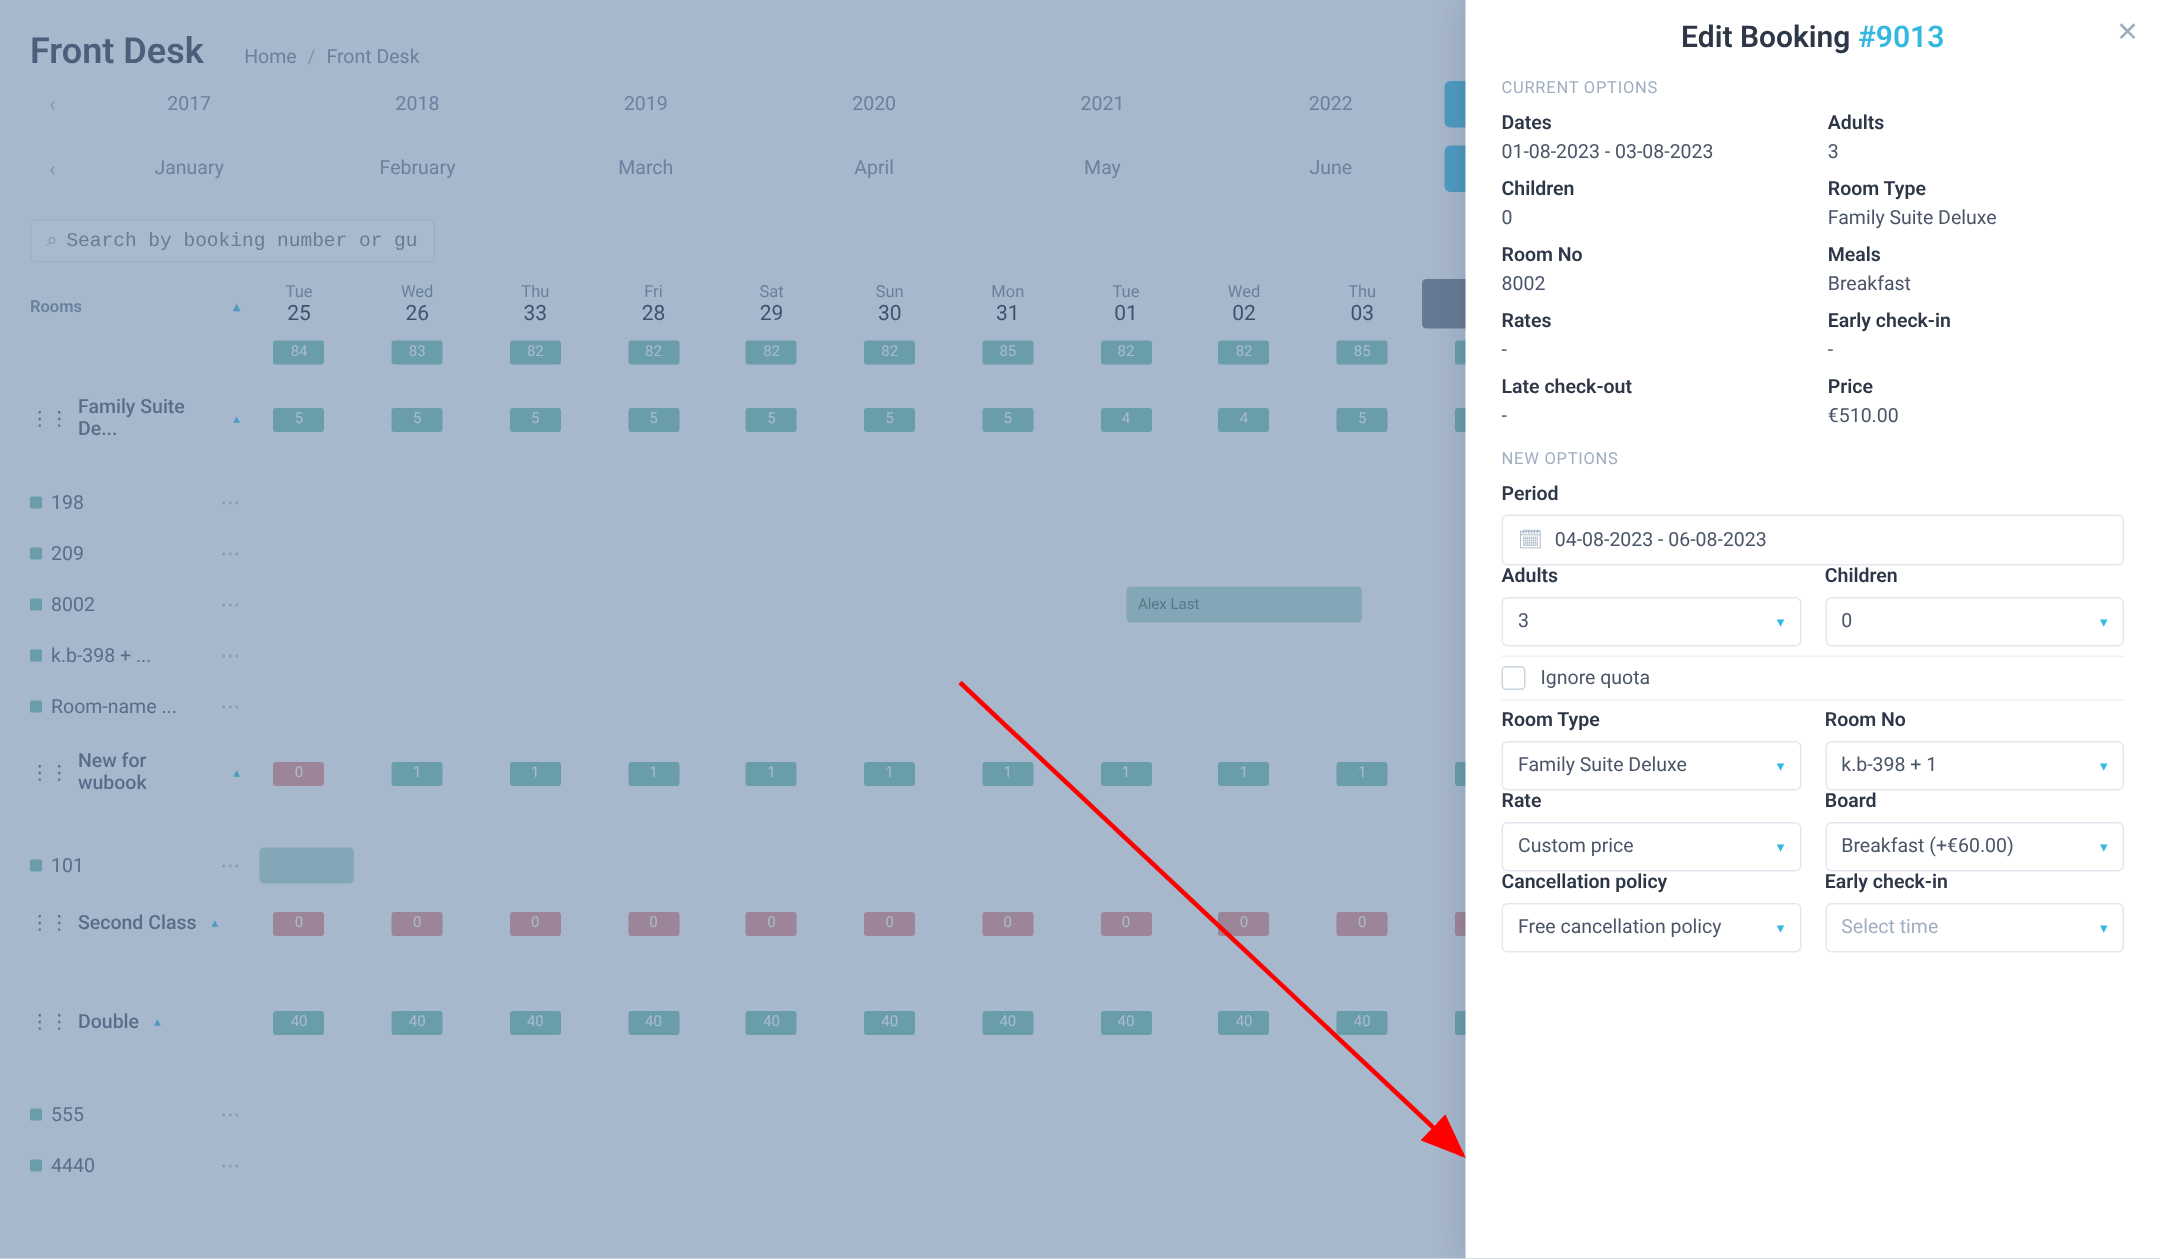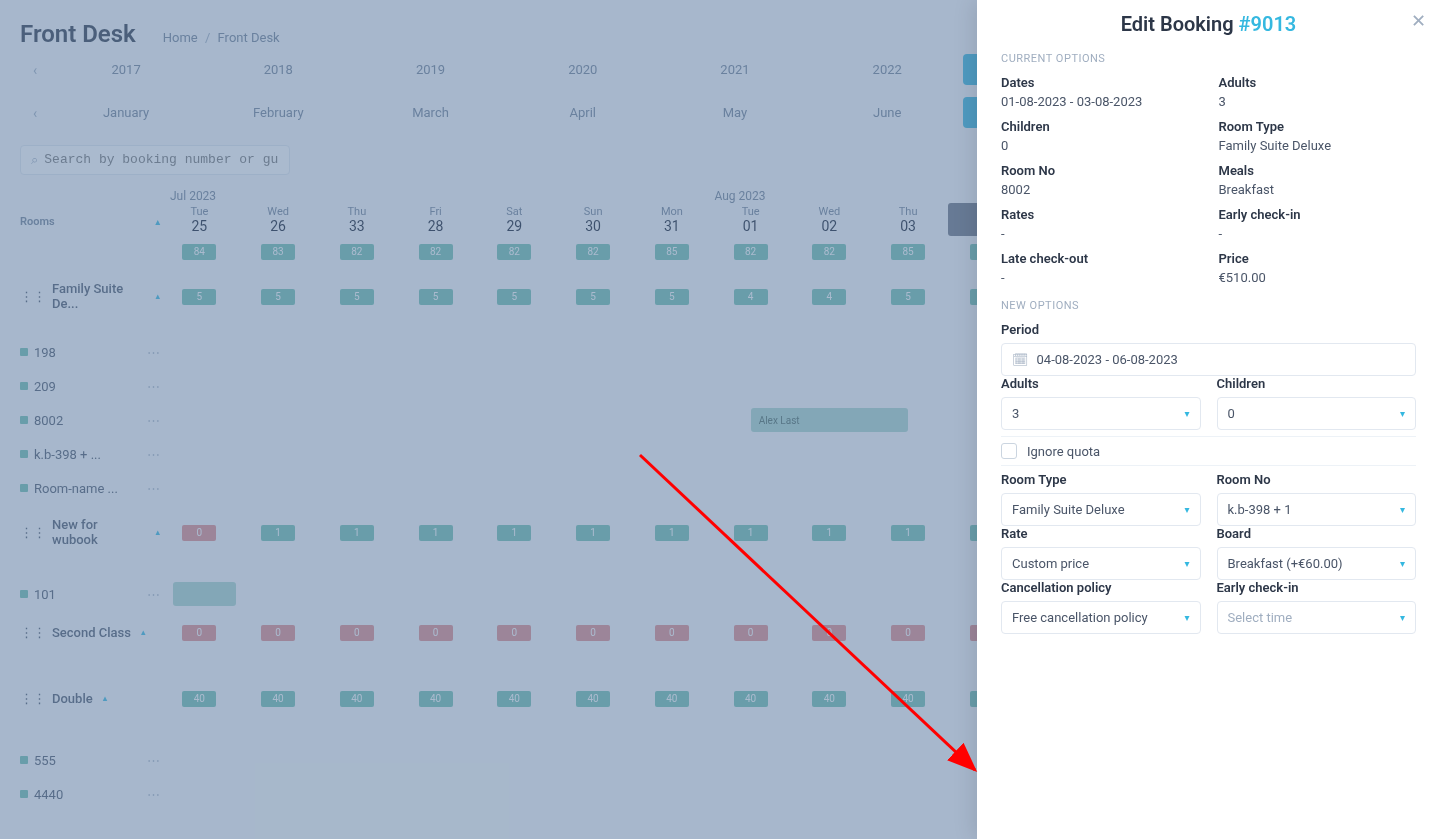--- a/index.html
+++ b/index.html
@@ -155,27 +155,20 @@
       <span>Reservation Type</span>
       <span class="chev">▾</span>
     </div>
     <div class="tool-btn" style="width:30px; overflow:hidden">
       <span>S...</span>
     </div>
   </div>
 
   <div class="cal">
 
-    <div style="display:flex;">
-      <div class="cal-side"></div>
-      <div class="cal-cols" style="position:relative; height:18px;">
-        <span class="month-label" style="position:absolute; left:10px;">Jul 2023</span>
-        <span class="month-label" style="position:absolute; left:44%;">Aug 2023</span>
-      </div>
-    </div>
 
     <div class="cal-headrow" style="display:flex; align-items:flex-end;">
       <div class="cal-side cal-side-label">
         <span>Rooms</span>
         <span class="caret">▴</span>
       </div>
       <div class="cal-cols" id="day-headers">
           <div class="cal-col">
             <div class="day-dow">Tue</div>
             <div class="day-num">25</div>

